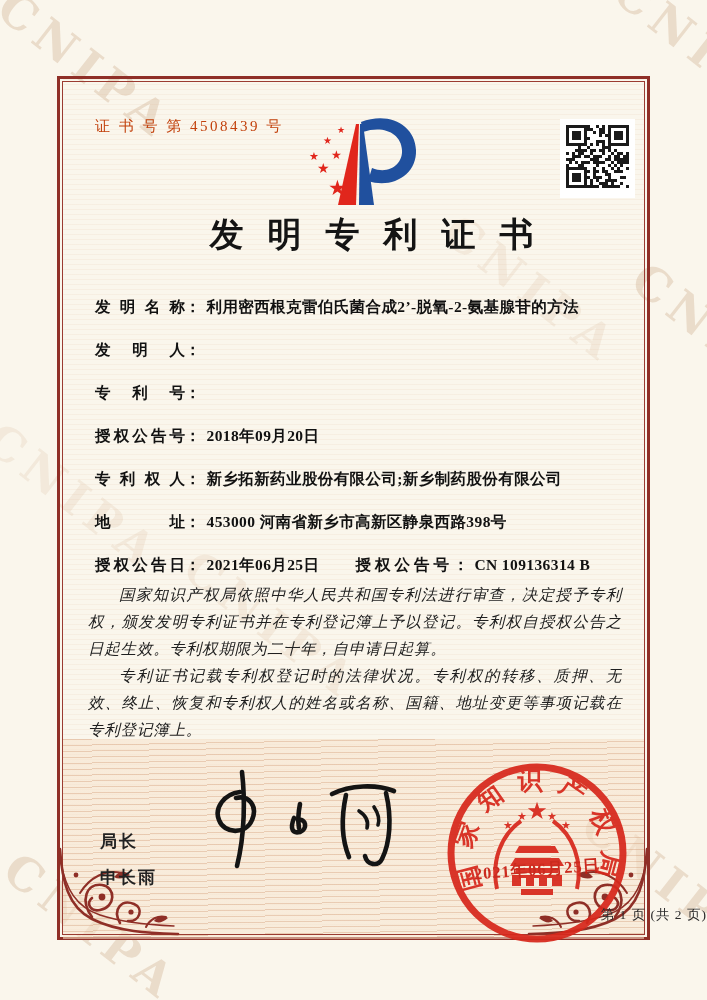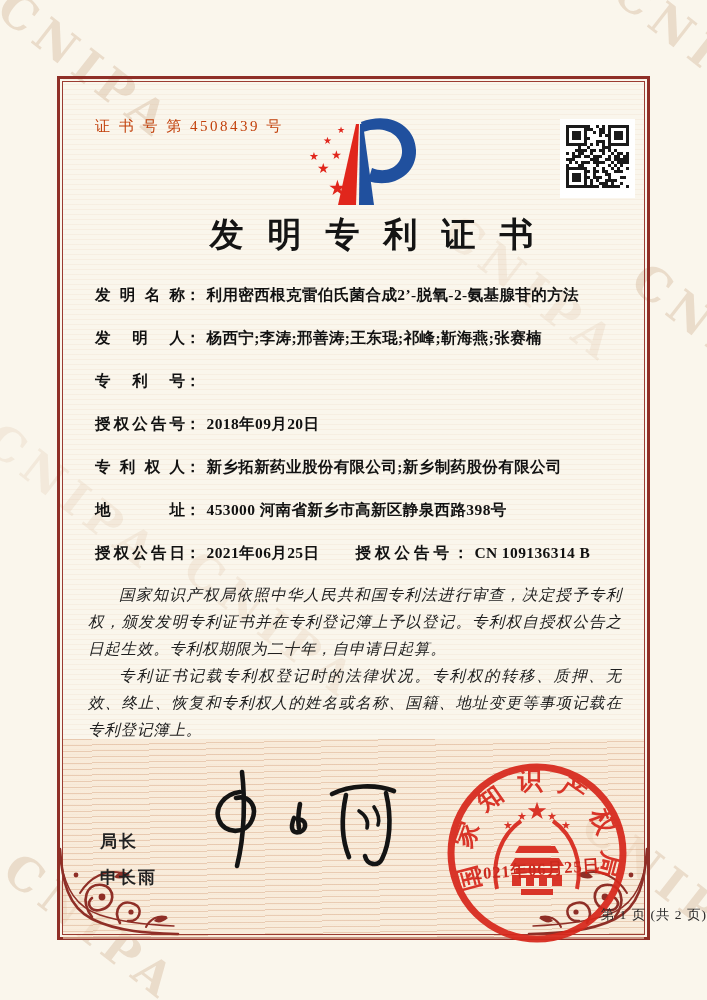--- a/index.html
+++ b/index.html
@@ -29,21 +29,21 @@
 
   
   .cert-no{position:absolute;left:95px;top:117px;font-size:15px;letter-spacing:2.5px;color:#c2410c;}
   .logo{position:absolute;left:286px;top:108px;width:140px;height:110px;}
   .logo .star{position:absolute;color:#e1261c;line-height:1;font-family:"DejaVu Sans",sans-serif;}
   .qr{position:absolute;left:560px;top:119px;background:#ffffff;padding:6px;}
   .title{position:absolute;left:0;right:0;top:212px;text-align:center;
          font-size:34px;font-weight:bold;letter-spacing:24px;text-indent:24px;color:#141414;padding-left:36px;}
 
   
-  .fields{position:absolute;left:95px;top:284px;width:522px;font-size:15.5px;font-weight:600;color:#111;}
+  .fields{position:absolute;left:95px;top:296px;width:522px;font-size:15.5px;font-weight:600;color:#111;}
   .f-row{display:flex;align-items:flex-start;line-height:22px;margin-bottom:21px;white-space:nowrap;}
   .f-label{display:inline-block;width:90px;text-align:justify;text-align-last:justify;flex:0 0 90px;}
   .f-colon{flex:0 0 auto;margin-right:6px;}
   .f-value{letter-spacing:0.4px;}
   .f-row.grant .pair2{margin-left:36px;display:flex;}
   .pair2 .f-label2{letter-spacing:4px;}
 
   
   .paras{position:absolute;left:88px;top:582px;width:534px;font-size:15.5px;line-height:1.74;
          font-style:italic;color:#202020;letter-spacing:0.8px;text-align:justify;}
@@ -384,21 +384,20 @@
 
   <div class="fields">
     <div class="f-row">
       <span class="f-label">发明名称</span>
         <span class="f-colon">：</span>
       <span class="f-value">利用密西根克雷伯氏菌合成2’-脱氧-2-氨基腺苷的方法</span>
     </div>
     <div class="f-row">
       <span class="f-label">发明人</span>
         <span class="f-colon">：</span>
-      <span class="f-value">杨西宁;李涛;邢善涛;王东琨;祁峰;靳海燕;张赛楠</span>
     </div>
     <div class="f-row">
       <span class="f-label">专利号</span>
         <span class="f-colon">：</span>
     </div>
     <div class="f-row">
       <span class="f-label">授权公告号</span>
         <span class="f-colon">：</span>
       <span class="f-value">2018年09月20日</span>
     </div>

